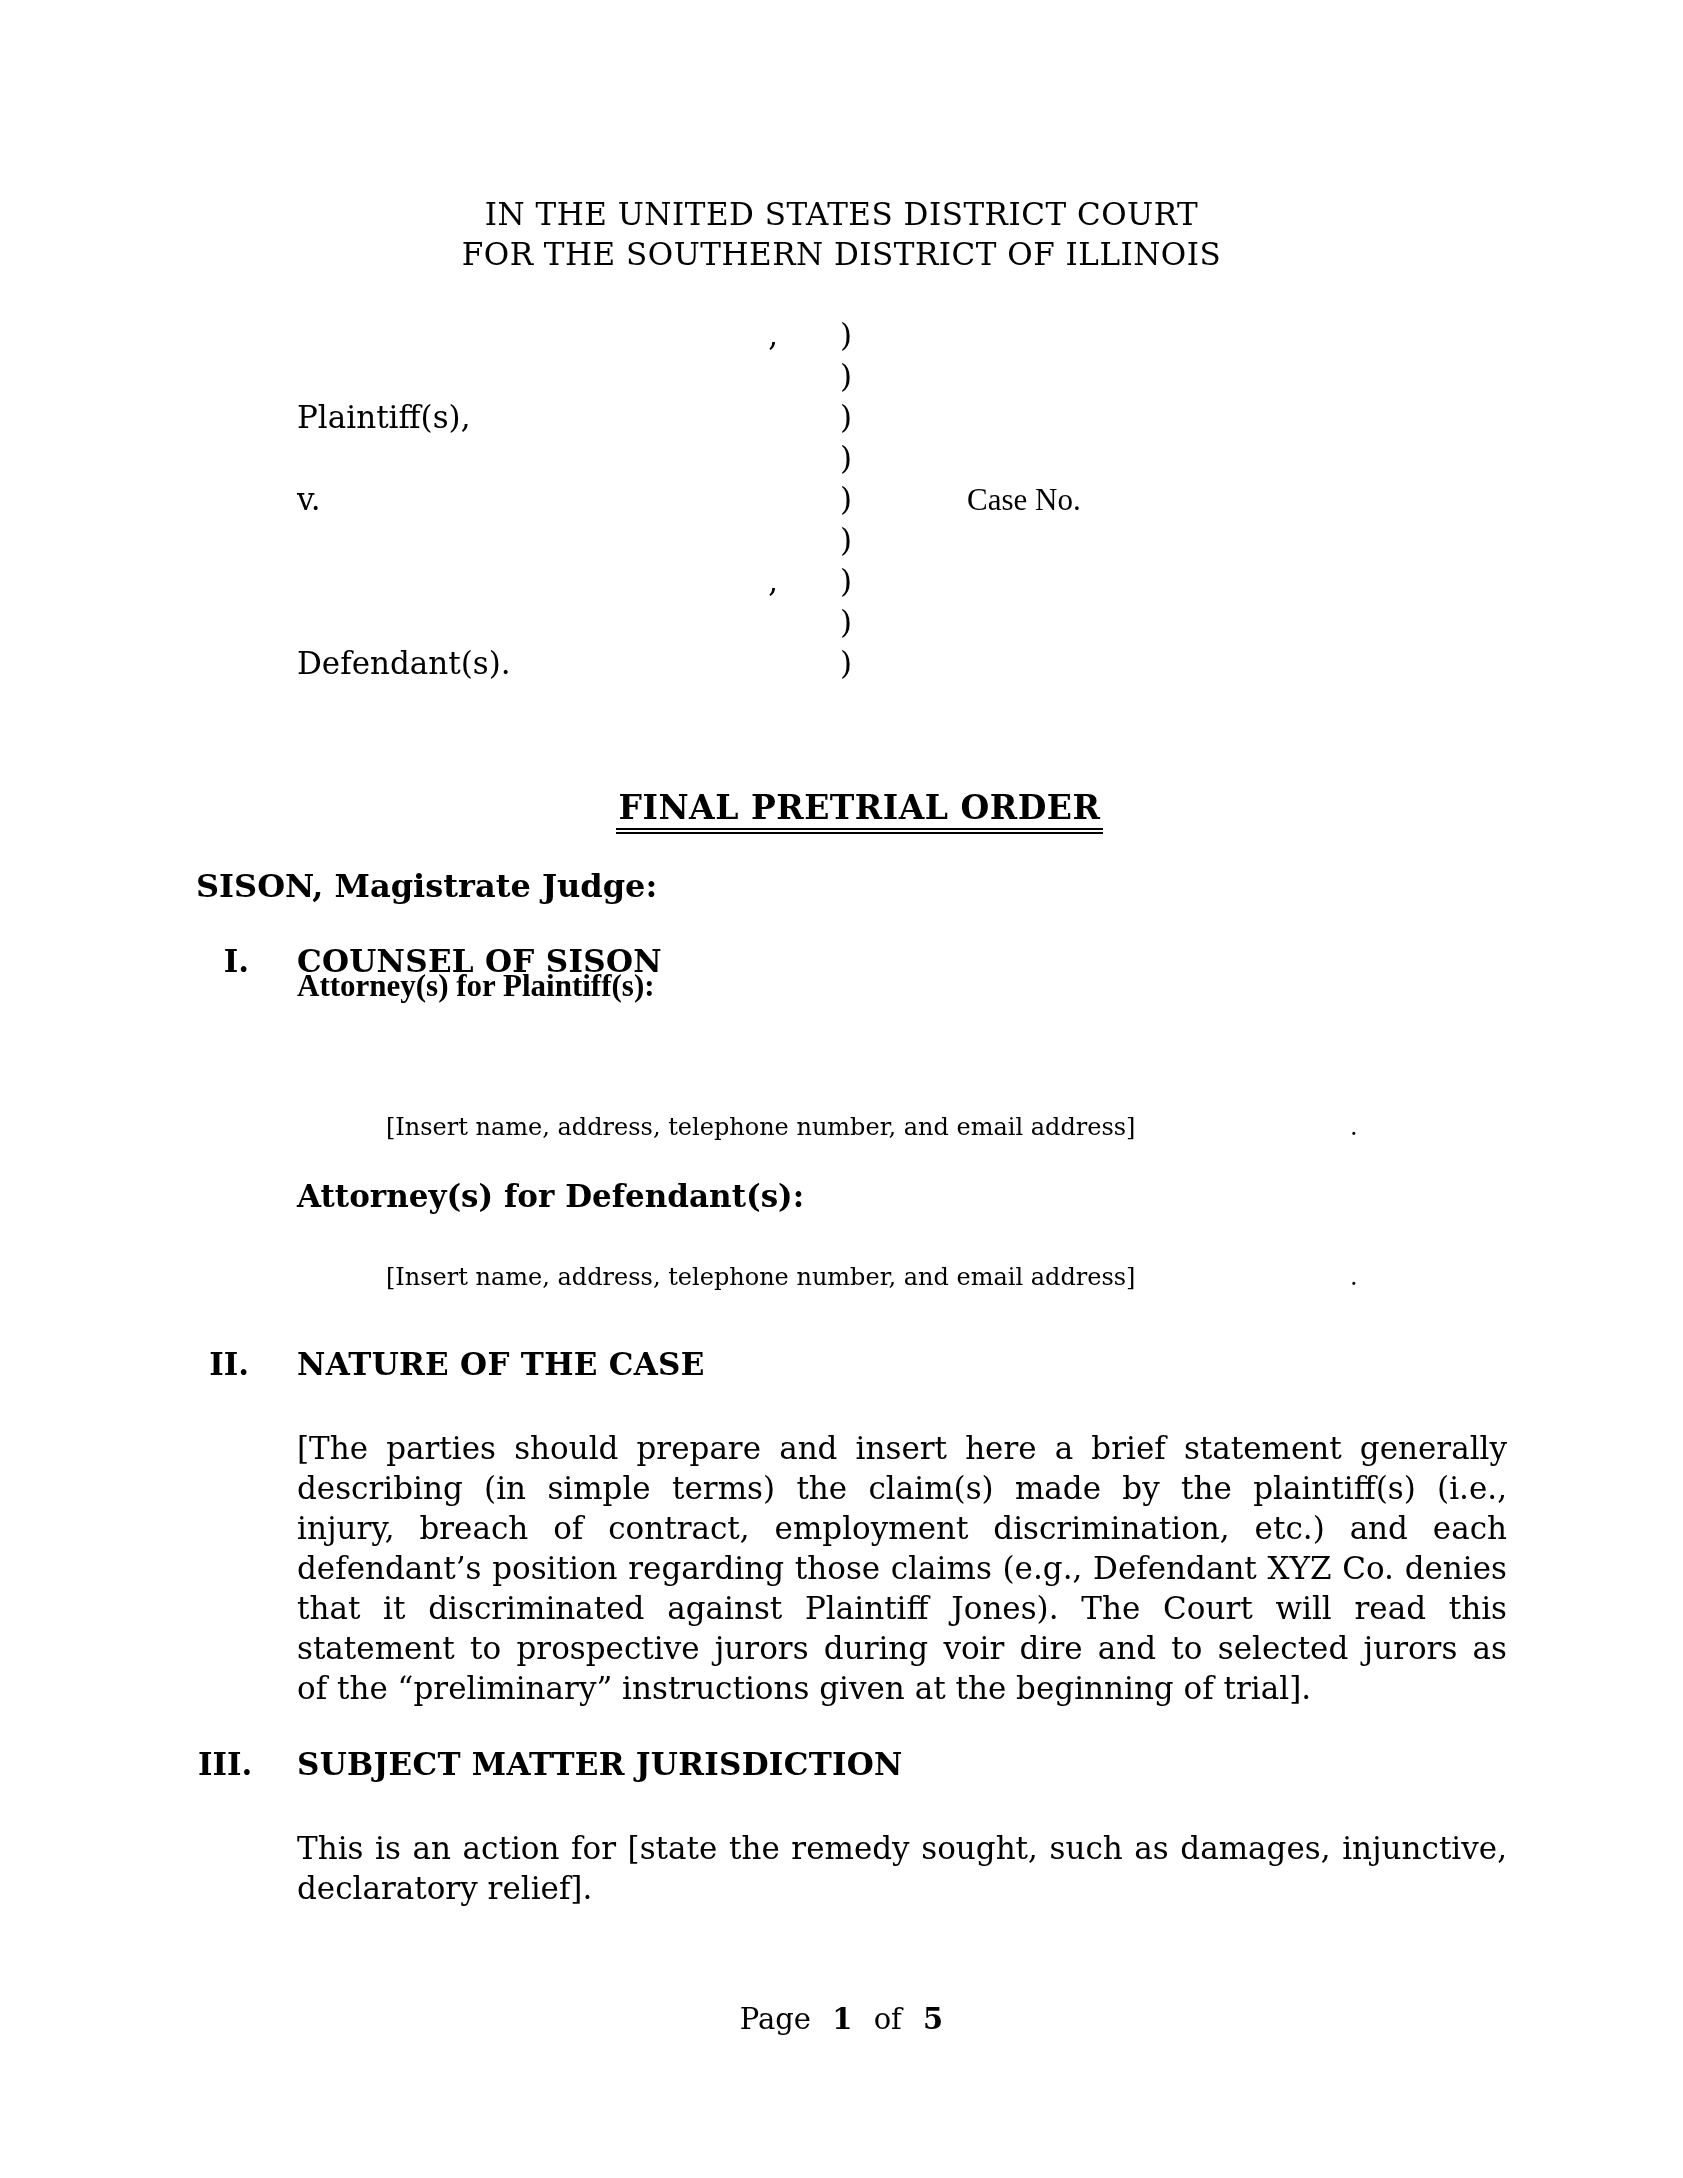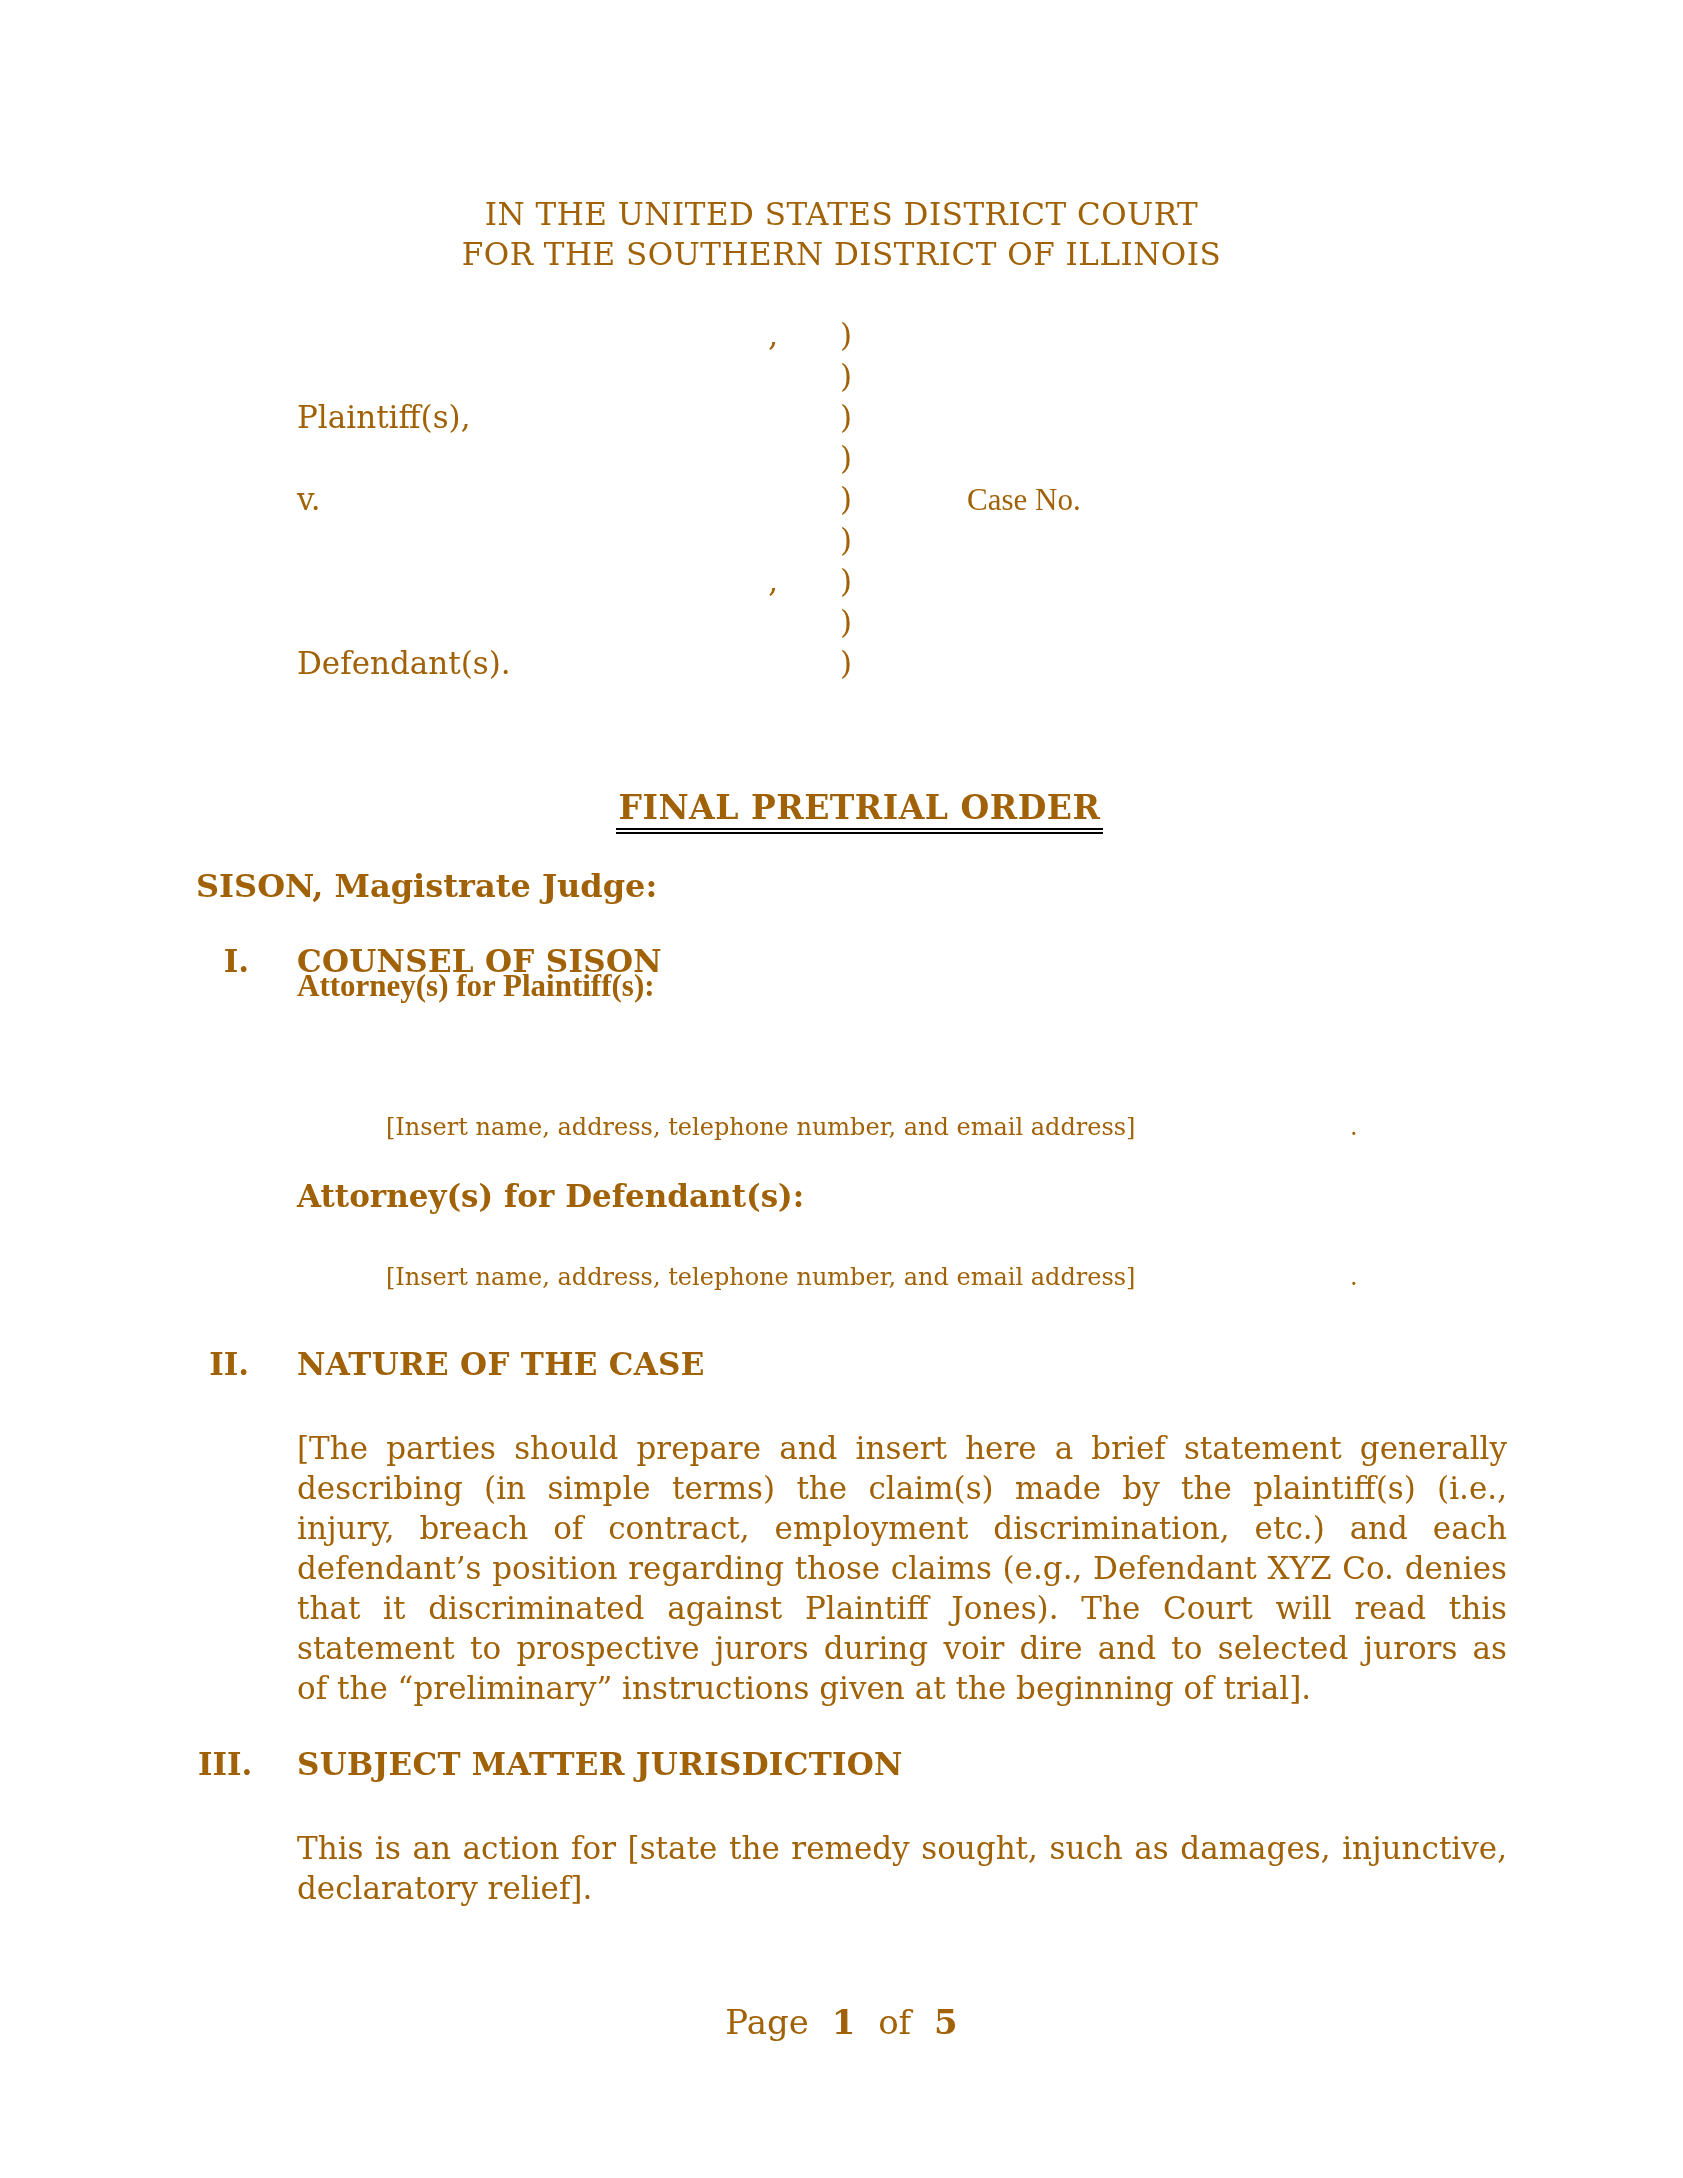--- a/index.html
+++ b/index.html
@@ -1,21 +1,21 @@
 <!DOCTYPE html>
 <html><head>
 <meta charset="utf-8">
 <style>
   html, body { margin: 0; padding: 0; background: #e8e8e8; }
   .page {
     position: relative;
     width: 1683px;
     height: 2178px;
     background: #ffffff;
-    color: #a16207;
+    color: #000000;
     font-family: "DejaVu Serif", "Liberation Serif", serif;
     font-size: 31px;
     overflow: hidden;
   }
 
   
   .court-header {
     position: absolute;
     top: 194px;
     left: 0;
@@ -119,21 +119,21 @@
     overflow: hidden;
   }
 
   
   .footer {
     position: absolute;
     top: 2002px;
     left: 0;
     width: 100%;
     text-align: center;
-    font-size: 34px;
+    font-size: 29px;
   }
   .footer span { display: inline-block; }
   .footer .gap { margin-right: 12px; }
   .footer .bnum { font-weight: bold; }
 </style>
 </head>
 <body>
 
 <div class="page">
 

